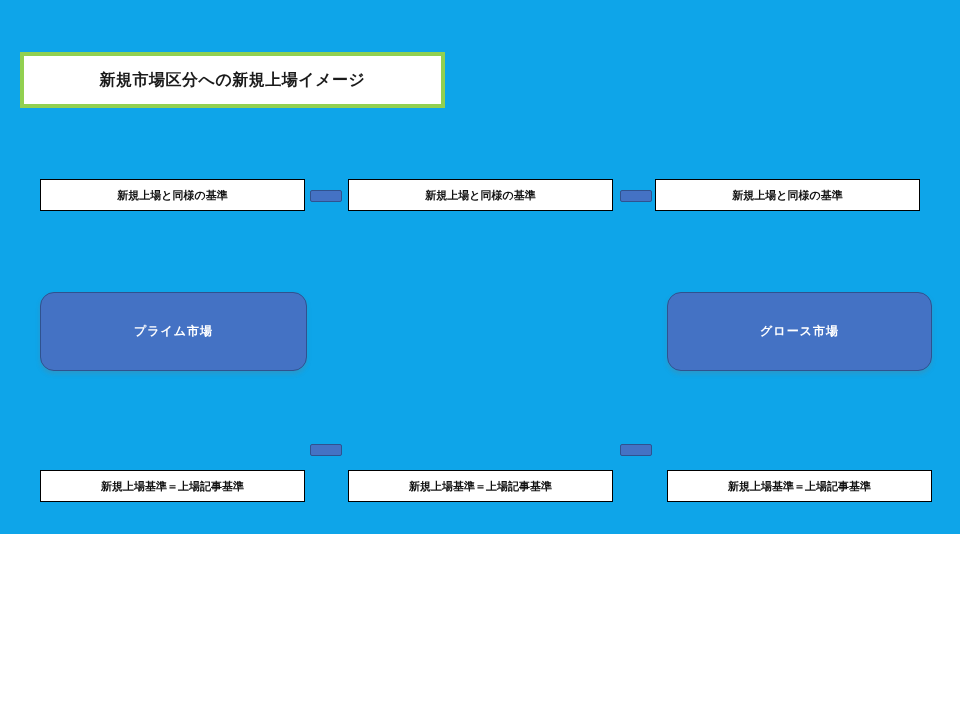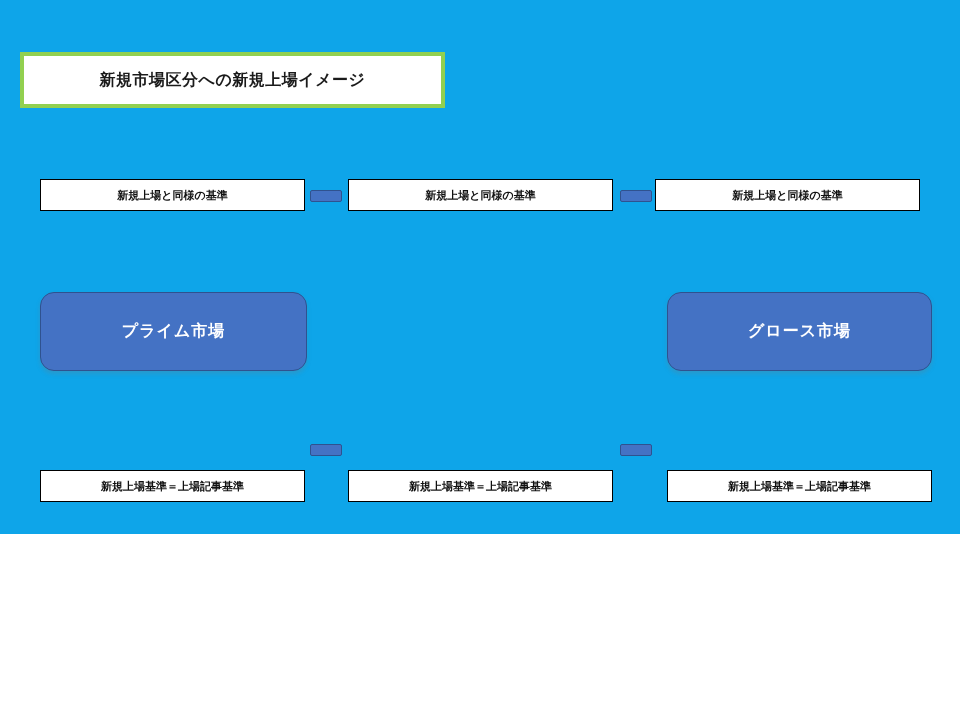--- a/index.html
+++ b/index.html
@@ -55,21 +55,21 @@
 
   .market-box {
     position: absolute;
     top: 292px;
     width: 267px; height: 79px;
     background: #4472C4;
     border: 1px solid #2F528F;
     border-radius: 14px;
     box-shadow: 0 3px 4px rgba(120,120,120,0.25);
     display: flex; align-items: center; justify-content: center;
-    font-size: 16px; font-weight: bold; color: #ffffff;
+    font-size: 12px; font-weight: bold; color: #ffffff;
     letter-spacing: 1px;
     white-space: nowrap;
   }
   .market-1 { left: 40px; }
   .market-2 { left: 348px; }
   .market-3 { left: 667px; width: 265px; text-align: right; }
 
   .unlisted-box {
     position: absolute;
     left: 348px; top: 577px;

